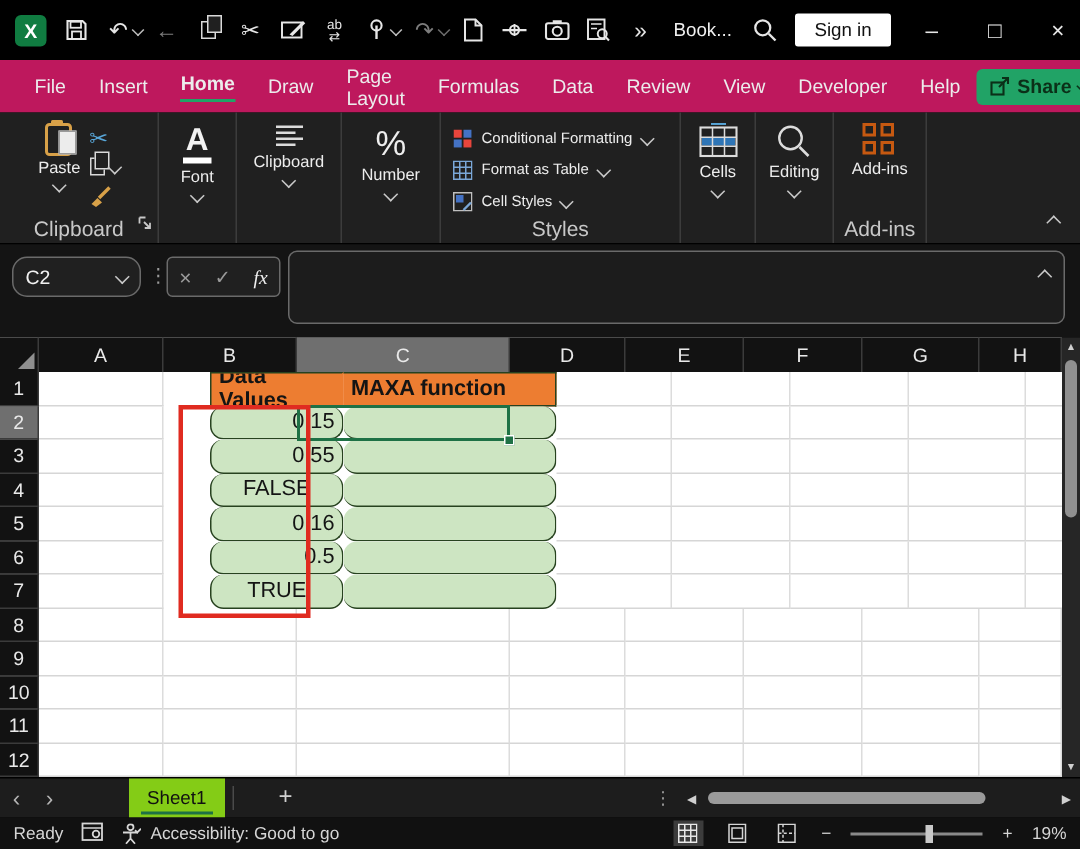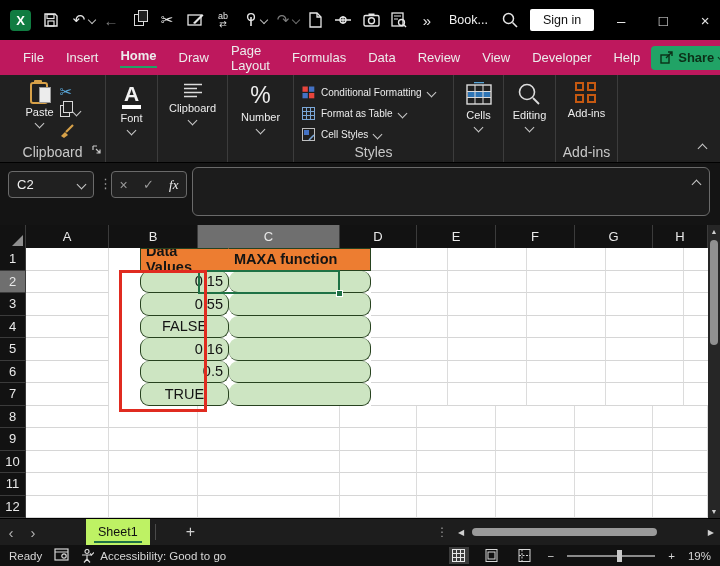--- a/index.html
+++ b/index.html
@@ -53,21 +53,21 @@
   .srow{display:flex;align-items:center;height:21px;width:100%;padding-left:8px;font-size:10px;
         color:#ececec;gap:6px;box-sizing:border-box;}
   .addins-ic{width:22px;height:22px;display:grid;grid-template-columns:9px 9px;grid-template-rows:9px 9px;gap:3px;}
   .addins-ic span{border:2px solid #C65911;box-sizing:border-box;}
   .launcher{position:absolute;right:4px;bottom:4px;}
   .collapse-zone{flex:1 1 auto;position:relative;}
   .collapse-zone .cv{position:absolute;right:14px;bottom:10px;}
   
   .fbar{position:absolute;top:163px;left:0;right:0;height:62px;background:#141414;}
   .namebox{position:absolute;left:8px;top:8px;width:86px;height:27px;background:#202020;border:1px solid #6a6a6a;
-           border-radius:4px;color:#f0f0f0;font-size:13px;display:flex;align-items:center;padding:0 8px;box-sizing:border-box;}
+           border-radius:10px;color:#f0f0f0;font-size:13px;display:flex;align-items:center;padding:0 8px;box-sizing:border-box;}
   .namebox .cv{margin-left:auto;}
   .fdots{position:absolute;left:99px;top:13px;color:#9a9a9a;font-size:13px;}
   .fxbox{position:absolute;left:111px;top:8px;width:76px;height:27px;background:#202020;border:1px solid #6a6a6a;
          border-radius:4px;display:flex;align-items:center;justify-content:space-around;box-sizing:border-box;}
   .fxbox .x{color:#9a9a9a;font-size:14px;}
   .fxbox .ok{color:#9a9a9a;font-size:13px;}
   .fxbox .fx{color:#f0f0f0;font-size:13px;font-style:italic;font-family:"Liberation Serif",serif;text-align:center;}
   .finput{position:absolute;left:192px;top:4px;width:518px;height:49px;background:#1c1c1c;border:1px solid #6a6a6a;
           border-radius:6px;box-sizing:border-box;}
   .finput .cv{position:absolute;right:9px;top:13px;}
@@ -105,21 +105,21 @@
           box-sizing:border-box;pointer-events:none;z-index:6;}
   
   .vscroll{position:absolute;left:708px;top:225px;width:12px;height:293px;background:#262626;color:#cfcfcf;}
   .vscroll .up{position:absolute;top:3px;left:0;width:12px;text-align:center;font-size:7px;}
   .vscroll .dn{position:absolute;bottom:3px;left:0;width:12px;text-align:center;font-size:7px;}
   .vthumb{position:absolute;left:2px;top:15px;width:8px;height:105px;background:#909090;border-radius:4px;}
   
   .tabbar{position:absolute;top:518px;left:0;right:0;height:27px;background:#1d1d1d;display:flex;
           align-items:center;border-top:1px solid #000;box-sizing:border-box;color:#b5b5b5;}
   .tnav{width:22px;text-align:center;font-size:15px;flex:0 0 auto;}
-  .sheettab{margin-left:42px;background:#bef264;color:#111;height:26px;display:flex;align-items:center;
+  .sheettab{margin-left:42px;background:#84cc16;color:#111;height:26px;display:flex;align-items:center;
             padding:0 12px;font-size:12.5px;position:relative;flex:0 0 auto;}
   .sheettab::after{content:"";position:absolute;left:8px;right:8px;bottom:2px;height:2.5px;background:#1E7145;}
   .tsep{height:16px;border-left:1px solid #4a4a4a;margin-left:5px;flex:0 0 auto;}
   .addsheet{margin-left:30px;font-size:16px;color:#d0d0d0;flex:0 0 auto;}
   .tdots{margin-left:auto;color:#9a9a9a;font-size:12px;flex:0 0 auto;}
   .hscroll{width:256px;margin:0 6px 0 10px;display:flex;align-items:center;gap:4px;flex:0 0 auto;}
   .hscroll .ar{font-size:8px;color:#cfcfcf;}
   .htrack{position:relative;flex:1 1 auto;height:10px;}
   .hthumb{position:absolute;left:4px;top:1px;width:185px;height:8px;background:#9a9a9a;border-radius:4px;}
   

